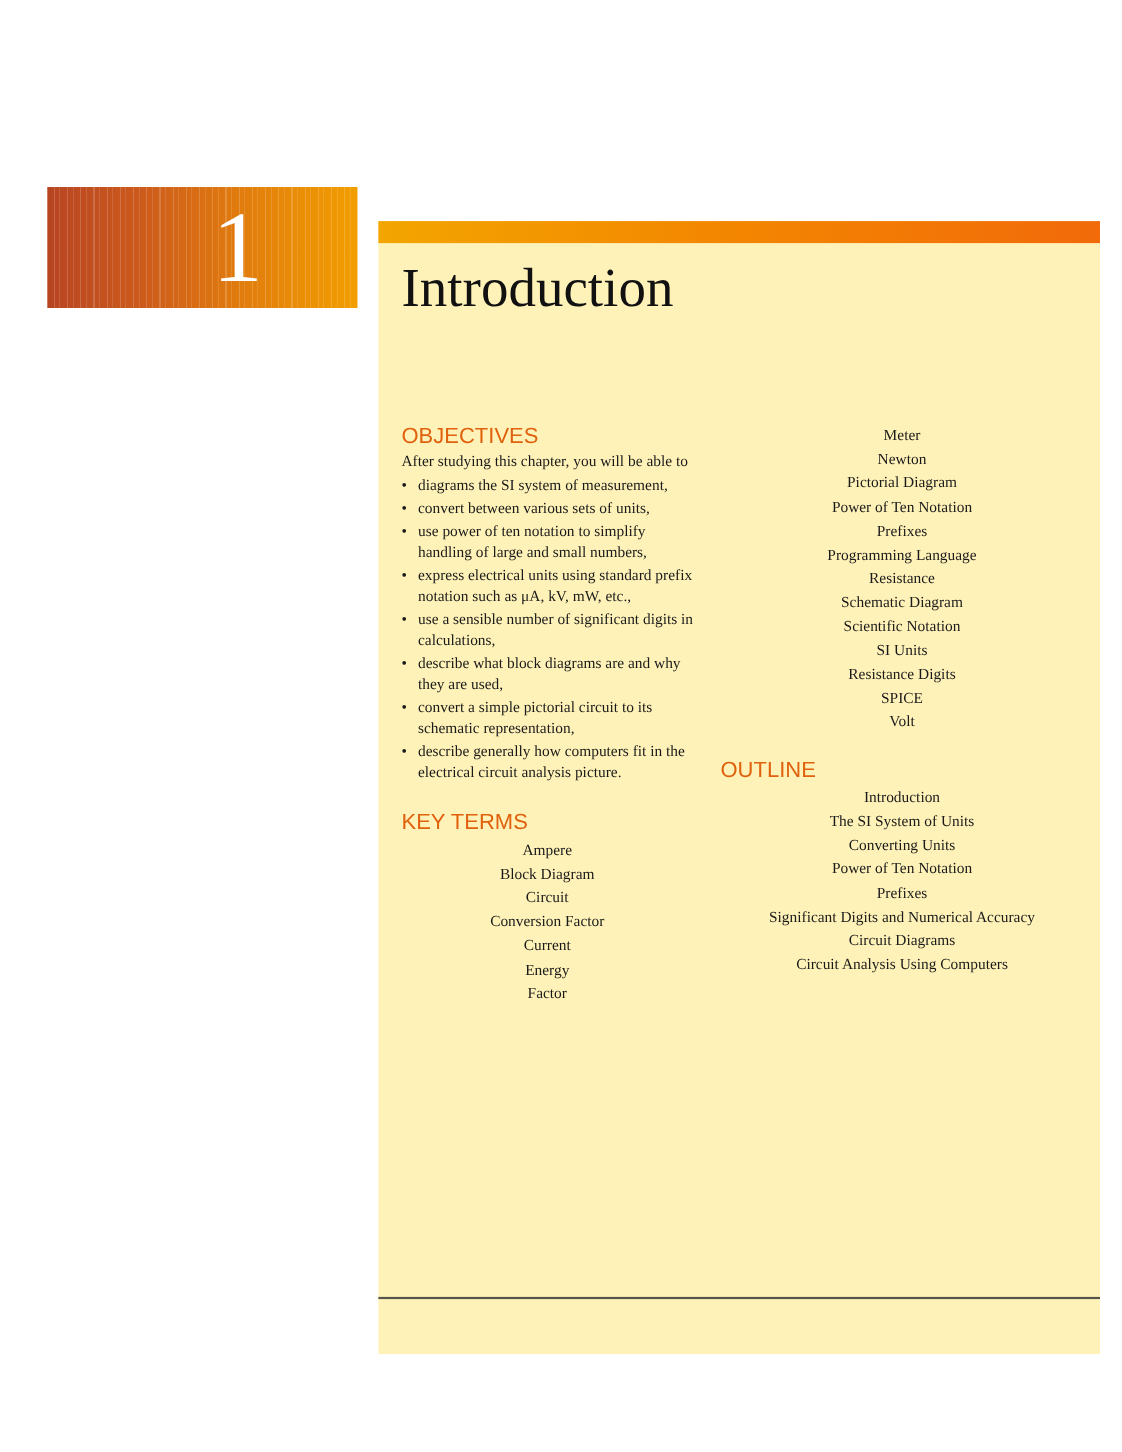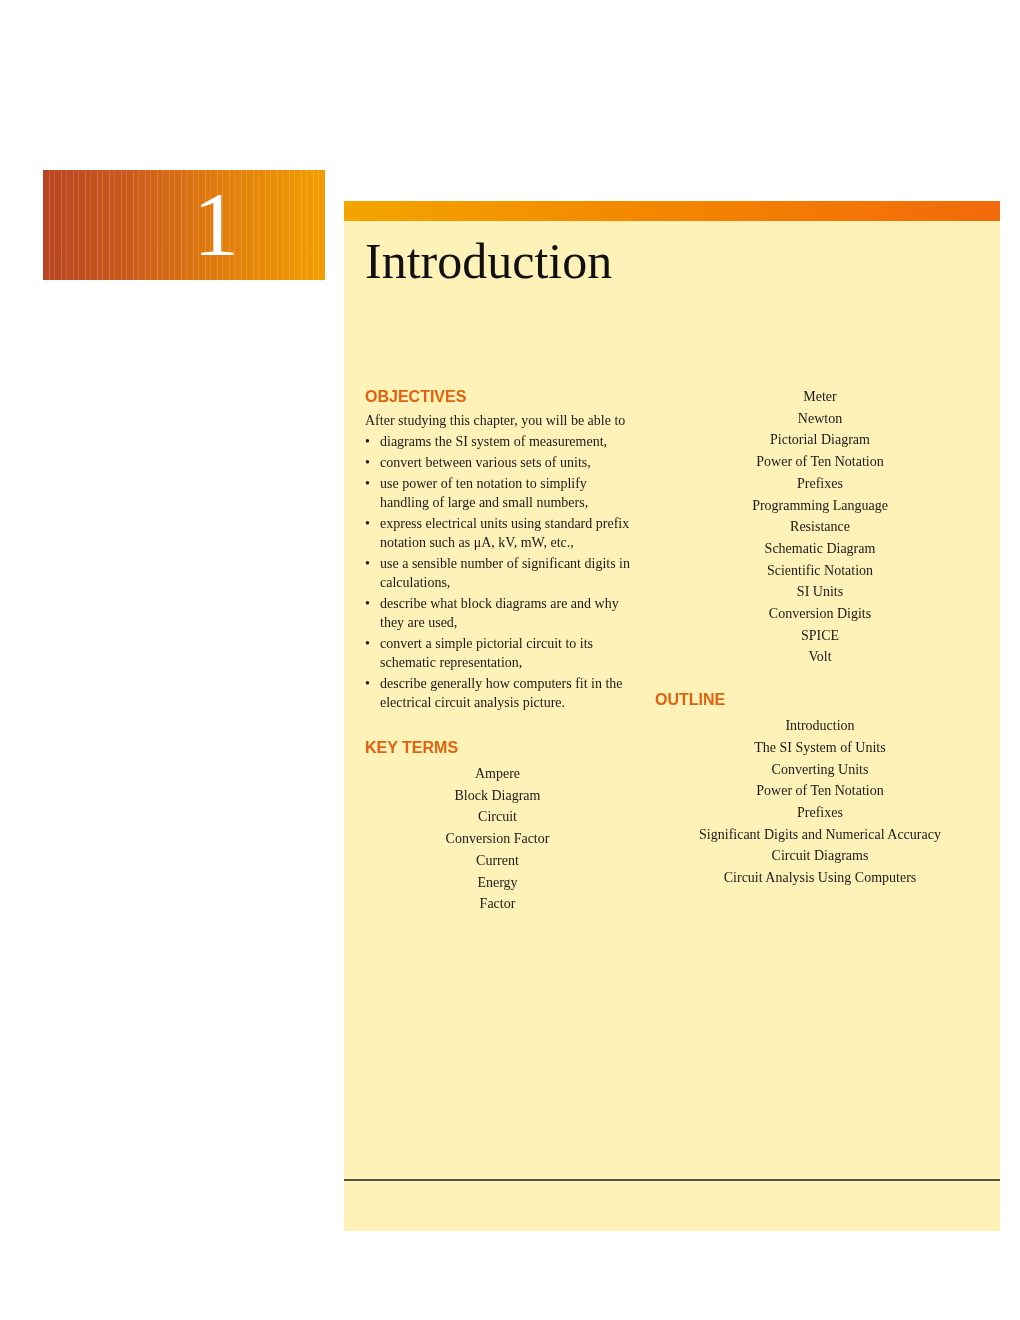--- a/index.html
+++ b/index.html
@@ -32,22 +32,22 @@
       background: #55544a;
     }
     .title {
       position: absolute; left: 21px; top: 32px; font-size: 50px; line-height: 56px;
       color: #111; font-family: "Liberation Serif", serif;
     }
     .col { position: absolute; top: 186px; font-size: 14px; line-height: 21.6px; }
     .col-left { left: 21px; width: 265px; }
     .col-right { left: 311px; width: 330px; }
     .heading {
-      font-family: "Liberation Sans", "DejaVu Sans", sans-serif; font-weight: bold;
-      color: #e0620f; font-size: 16px; line-height: 20px; margin: 0 0 5px 0;
+      font-family: "Liberation Sans", "DejaVu Sans", sans-serif; font-weight: normal;
+      color: #e0620f; font-size: 20px; line-height: 20px; margin: 0 0 5px 0;
     }
     .intro { margin: 0 0 2px 0; line-height: 18px; }
     ul.bullets { list-style: none; margin: 0; padding: 0; }
     ul.bullets li {
       position: relative; padding-left: 15px; line-height: 19px; margin-bottom: 2px;
     }
     ul.bullets li .dot { position: absolute; left: 0; top: 0; }
     .terms { list-style: none; margin: 0; padding: 0; text-align: center; }
     .terms li { line-height: 21.7px; }
     .spacer-key { height: 24px; }
@@ -96,21 +96,21 @@
       <li>Meter</li>
       <li>Newton</li>
       <li>Pictorial Diagram</li>
       <li>Power of Ten Notation</li>
       <li>Prefixes</li>
       <li>Programming Language</li>
       <li>Resistance</li>
       <li>Schematic Diagram</li>
       <li>Scientific Notation</li>
       <li>SI Units</li>
-      <li>Conversion Digits</li>
+      <li>Resistance Digits</li>
       <li>SPICE</li>
       <li>Volt</li>
     </ul>
 
     <div class="spacer-outline"></div>
     <div class="heading">OUTLINE</div>
     <ul class="terms">
       <li>Introduction</li>
       <li>The SI System of Units</li>
       <li>Converting Units</li>

